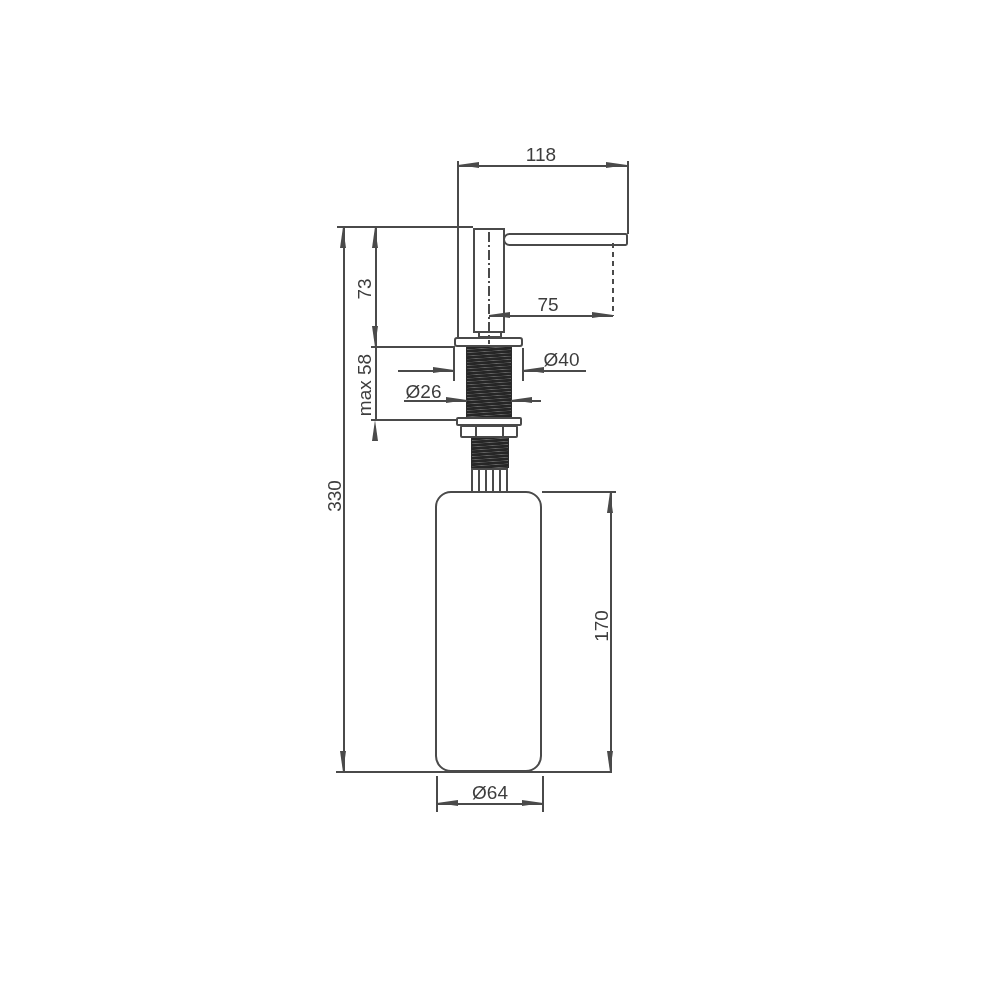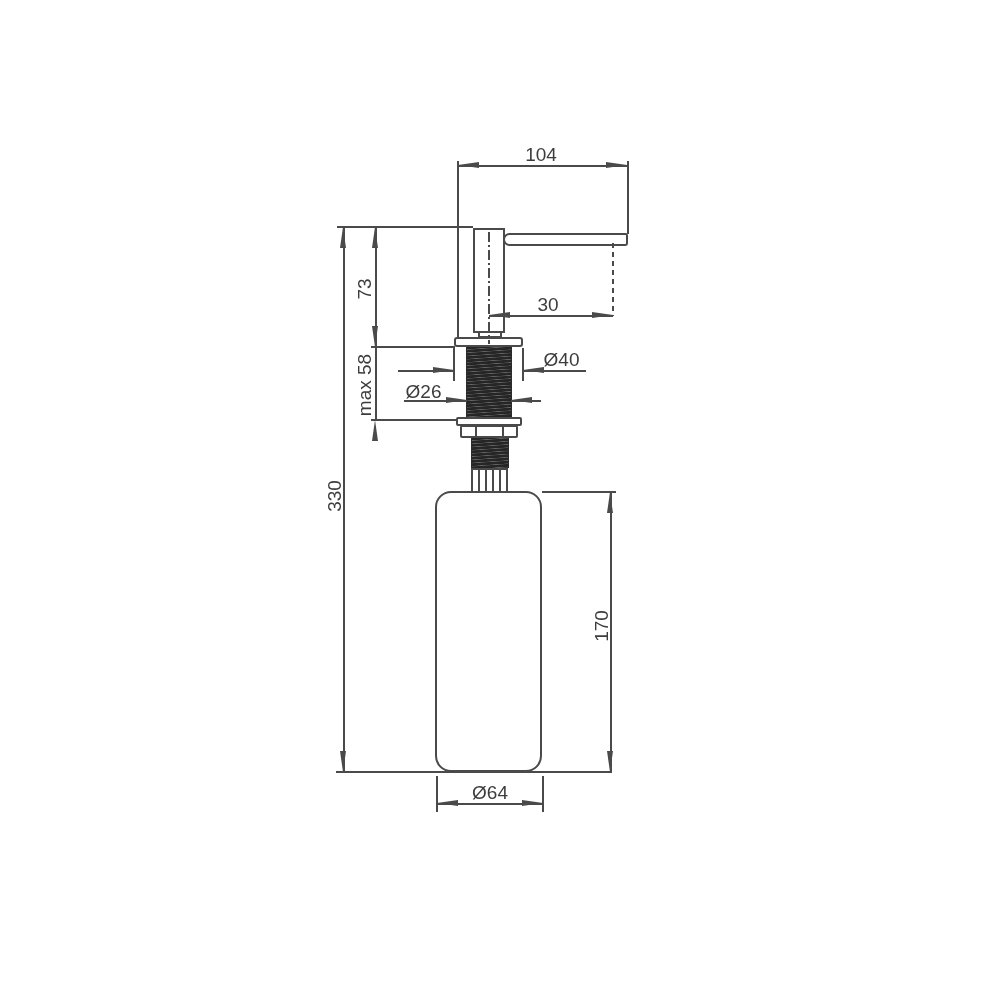--- a/index.html
+++ b/index.html
@@ -85,26 +85,26 @@
   <div class="hline" style="left:542px;top:491px;width:74px;"></div>
   <div class="hline" style="left:336px;top:771px;width:276px;"></div>
   <div class="vline" style="left:453px;top:348px;height:33px;"></div>
   <div class="vline" style="left:522px;top:348px;height:33px;"></div>
   <div class="vline" style="left:436px;top:776px;height:36px;"></div>
   <div class="vline" style="left:542px;top:776px;height:36px;"></div>
 
   <div class="hline" style="left:458px;top:165px;width:169px;"></div>
   <div class="arrow ar-l" style="left:458px;top:162px;"></div>
   <div class="arrow ar-r" style="left:606px;top:162px;"></div>
-  <div class="dlabel" style="left:511px;top:144px;width:60px;height:20px;">104</div>
+  <div class="dlabel" style="left:511px;top:144px;width:60px;height:20px;">118</div>
 
   <div class="hline" style="left:489px;top:315px;width:124px;"></div>
   <div class="arrow ar-l" style="left:489px;top:312px;"></div>
   <div class="arrow ar-r" style="left:592px;top:312px;"></div>
-  <div class="dlabel" style="left:518px;top:294px;width:60px;height:20px;">30</div>
+  <div class="dlabel" style="left:518px;top:294px;width:60px;height:20px;">75</div>
 
   <div class="hline" style="left:398px;top:370px;width:56px;"></div>
   <div class="arrow ar-r" style="left:433px;top:367px;"></div>
   <div class="hline" style="left:523px;top:370px;width:63px;"></div>
   <div class="arrow ar-l" style="left:523px;top:367px;"></div>
   <div class="dlabel" style="left:531px;top:350px;width:61px;height:19px;">Ø40</div>
 
   <div class="hline" style="left:404px;top:400px;width:63px;"></div>
   <div class="arrow ar-r" style="left:446px;top:397px;"></div>
   <div class="hline" style="left:511px;top:400px;width:30px;"></div>

